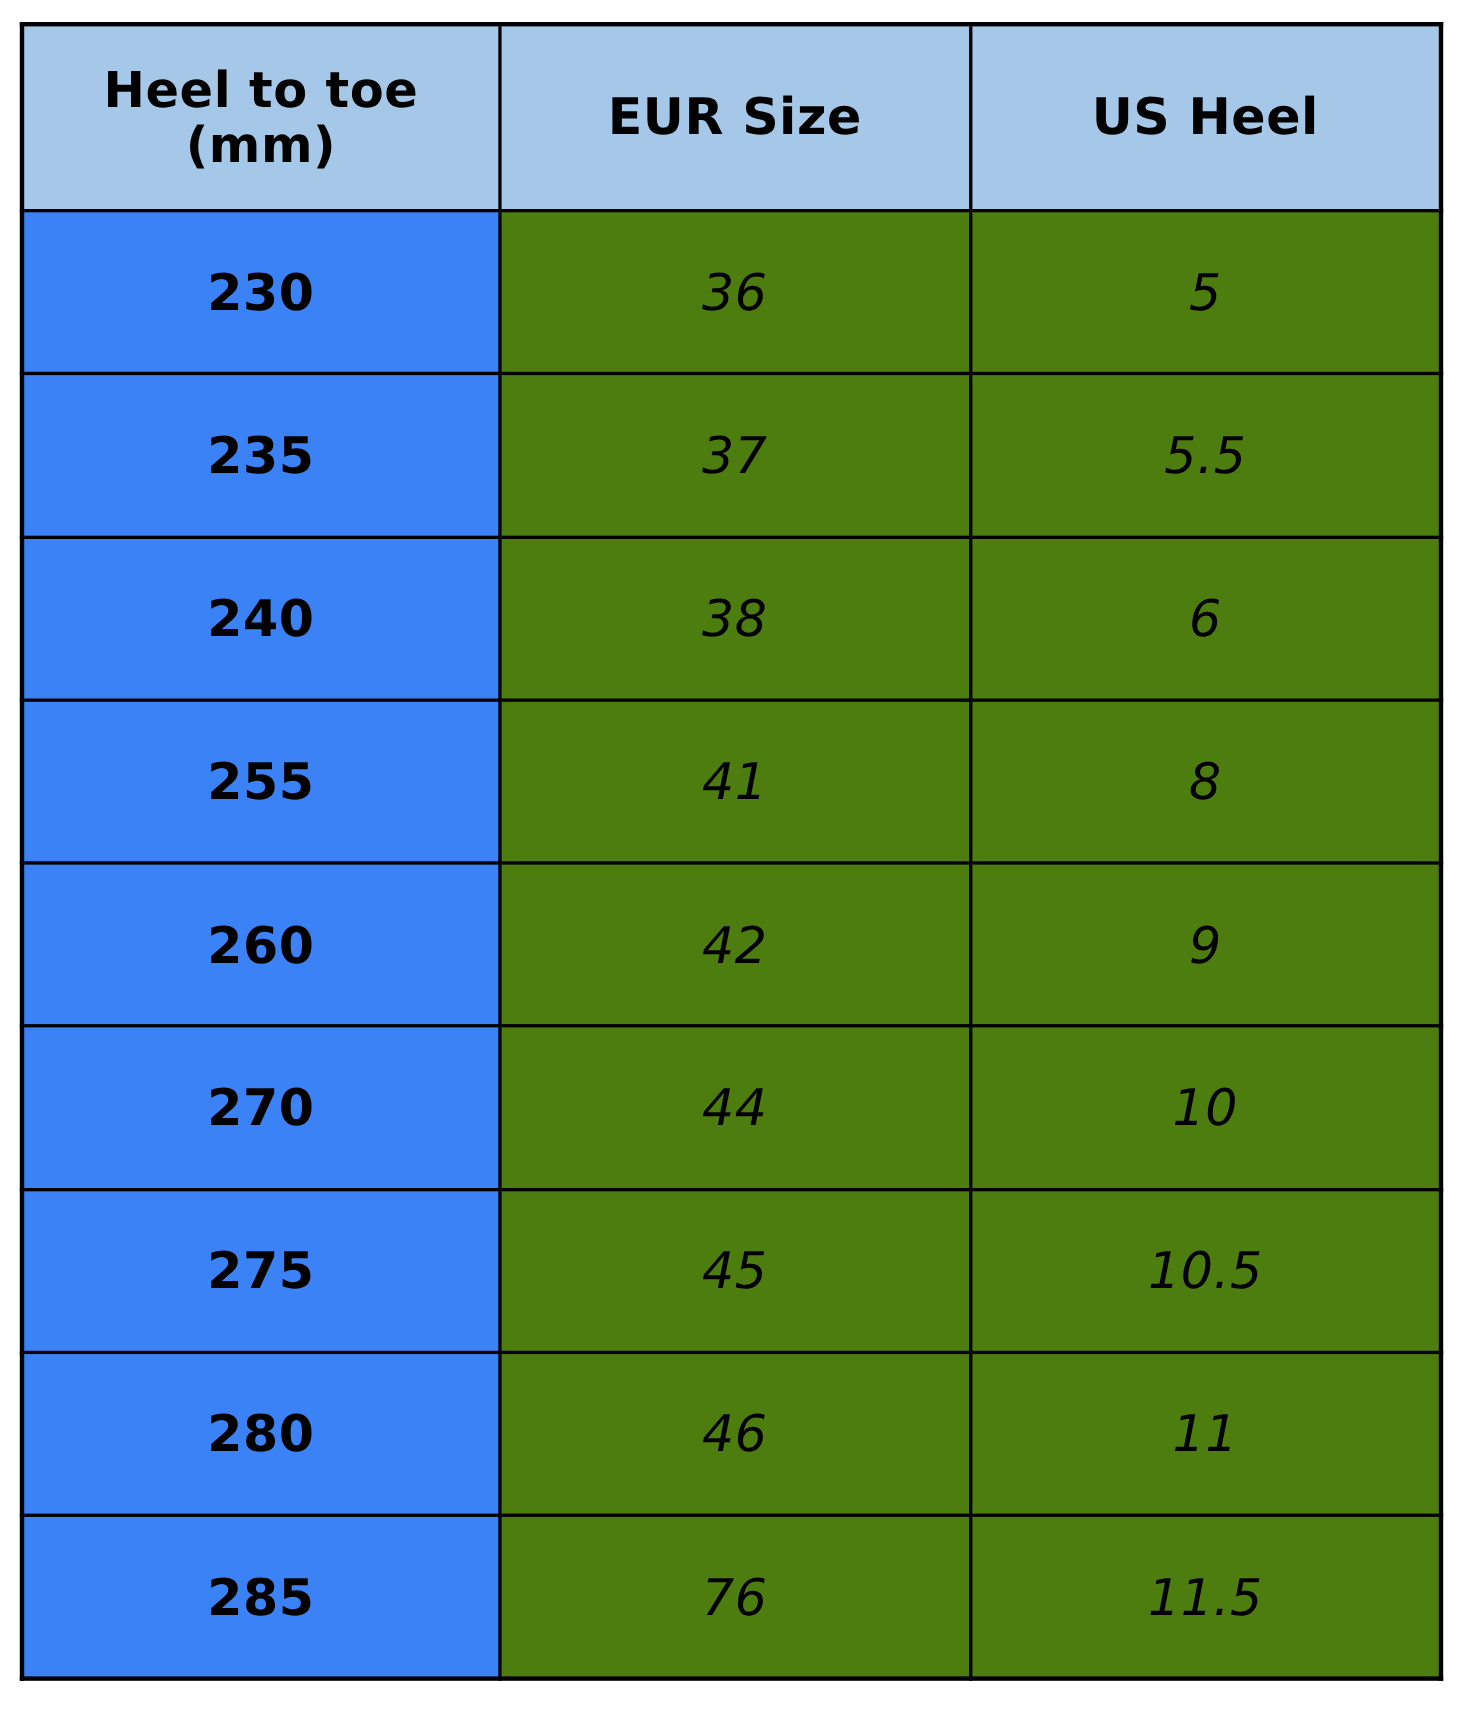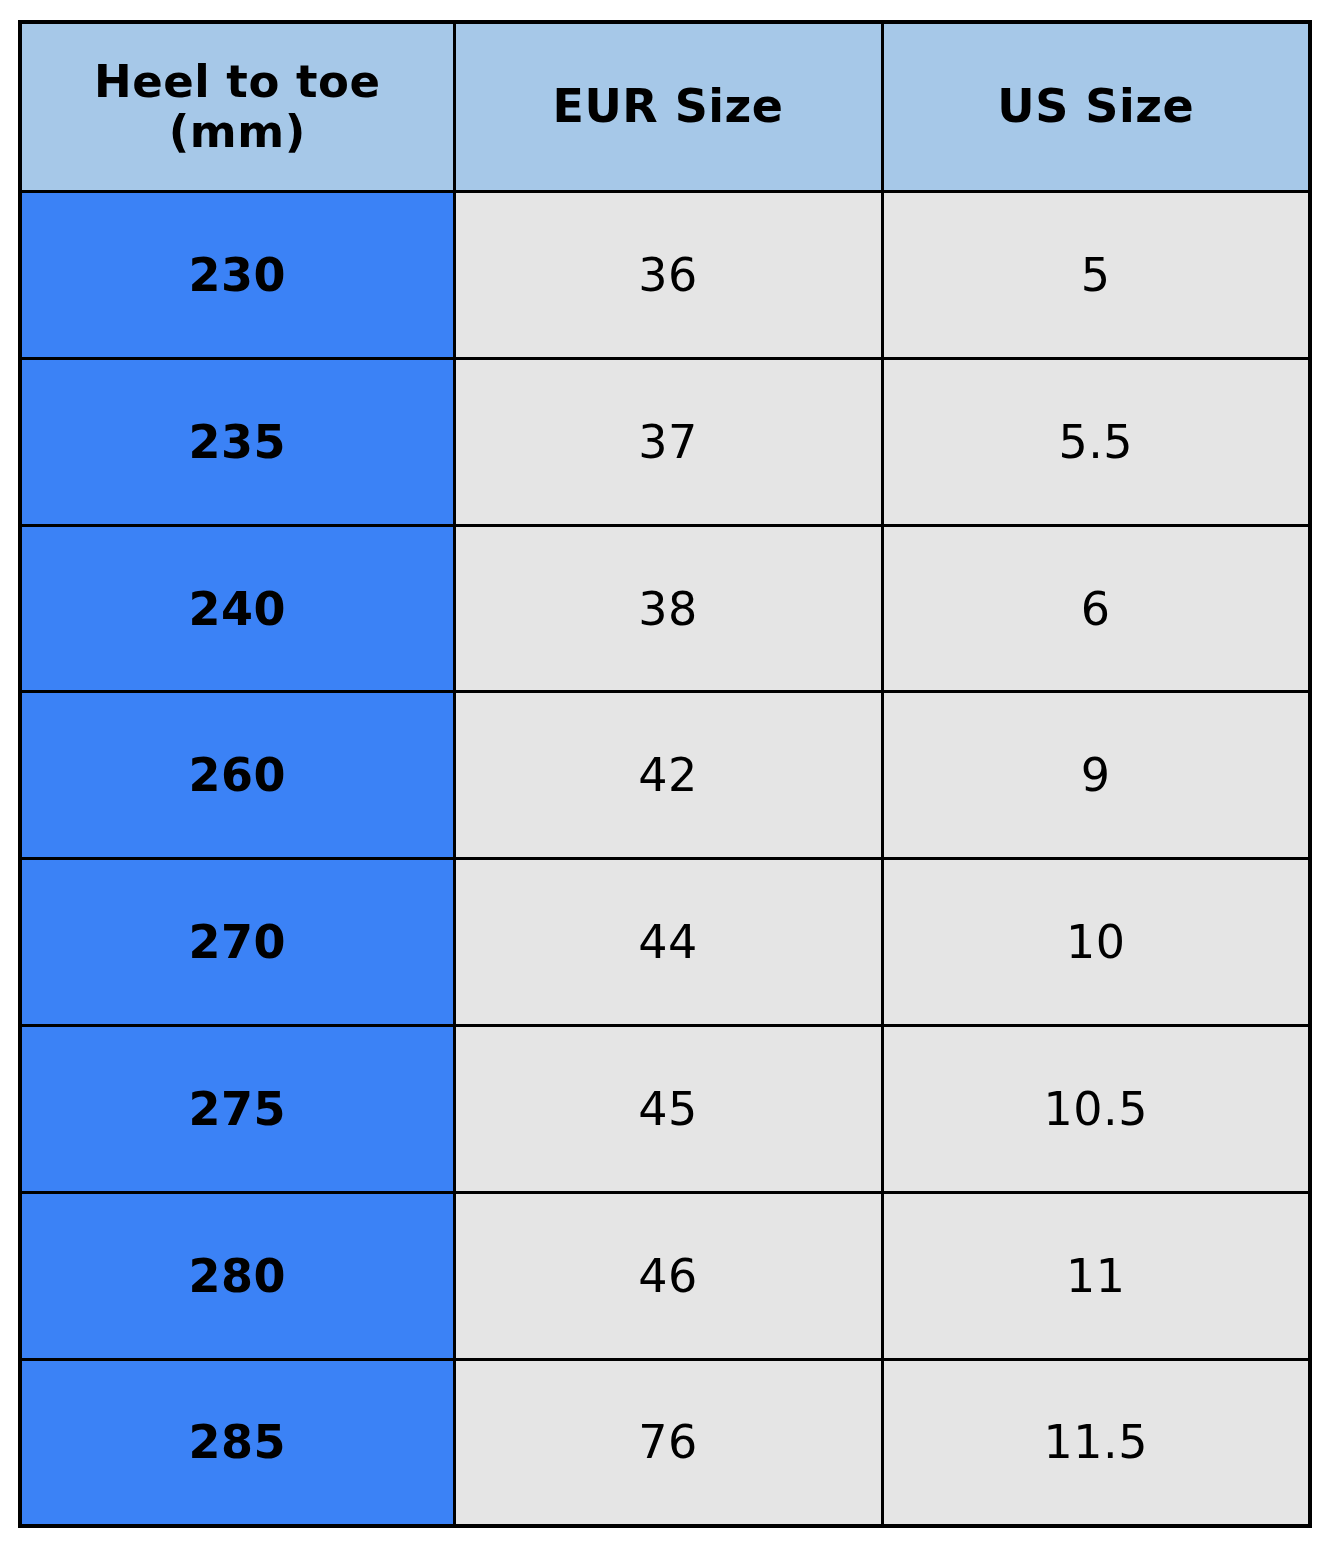--- a/index.html
+++ b/index.html
@@ -61,24 +61,25 @@
     height: 112px;
   }
   table.size-chart td.col-mm {
     background: #3b82f6;
     font-weight: bold;
     font-size: 46px;
     letter-spacing: 0.5px;
   }
   table.size-chart td.col-eur,
   table.size-chart td.col-us {
-    background: #e5e5e5;
+    background: #4d7c0f;
     font-weight: normal;
     font-size: 46px;
     letter-spacing: 0.5px;
+    font-style: italic;
   }
 
   .mm-line { display: block; }
 </style>
 </head>
 <body>
 
 <div id="size-chart-wrap">
   <table class="size-chart">
     <colgroup>
@@ -86,38 +87,43 @@
       <col class="c2">
       <col class="c3">
     </colgroup>
     <thead>
       <tr>
         <th class="head-mm" scope="col">
           <span class="mm-line">Heel to toe</span>
           <span class="mm-line">(mm)</span>
         </th>
         <th scope="col">EUR Size</th>
-        <th scope="col">US Size</th>
+        <th scope="col">US Heel</th>
       </tr>
     </thead>
     <tbody id="size-chart-body">
         <tr>
           <td class="col-mm">230</td>
           <td class="col-eur">36</td>
           <td class="col-us">5</td>
         </tr>
         <tr>
           <td class="col-mm">235</td>
           <td class="col-eur">37</td>
           <td class="col-us">5.5</td>
         </tr>
         <tr>
           <td class="col-mm">240</td>
           <td class="col-eur">38</td>
           <td class="col-us">6</td>
+        </tr>
+        <tr>
+          <td class="col-mm">255</td>
+          <td class="col-eur">41</td>
+          <td class="col-us">8</td>
         </tr>
         <tr>
           <td class="col-mm">260</td>
           <td class="col-eur">42</td>
           <td class="col-us">9</td>
         </tr>
         <tr>
           <td class="col-mm">270</td>
           <td class="col-eur">44</td>
           <td class="col-us">10</td>

